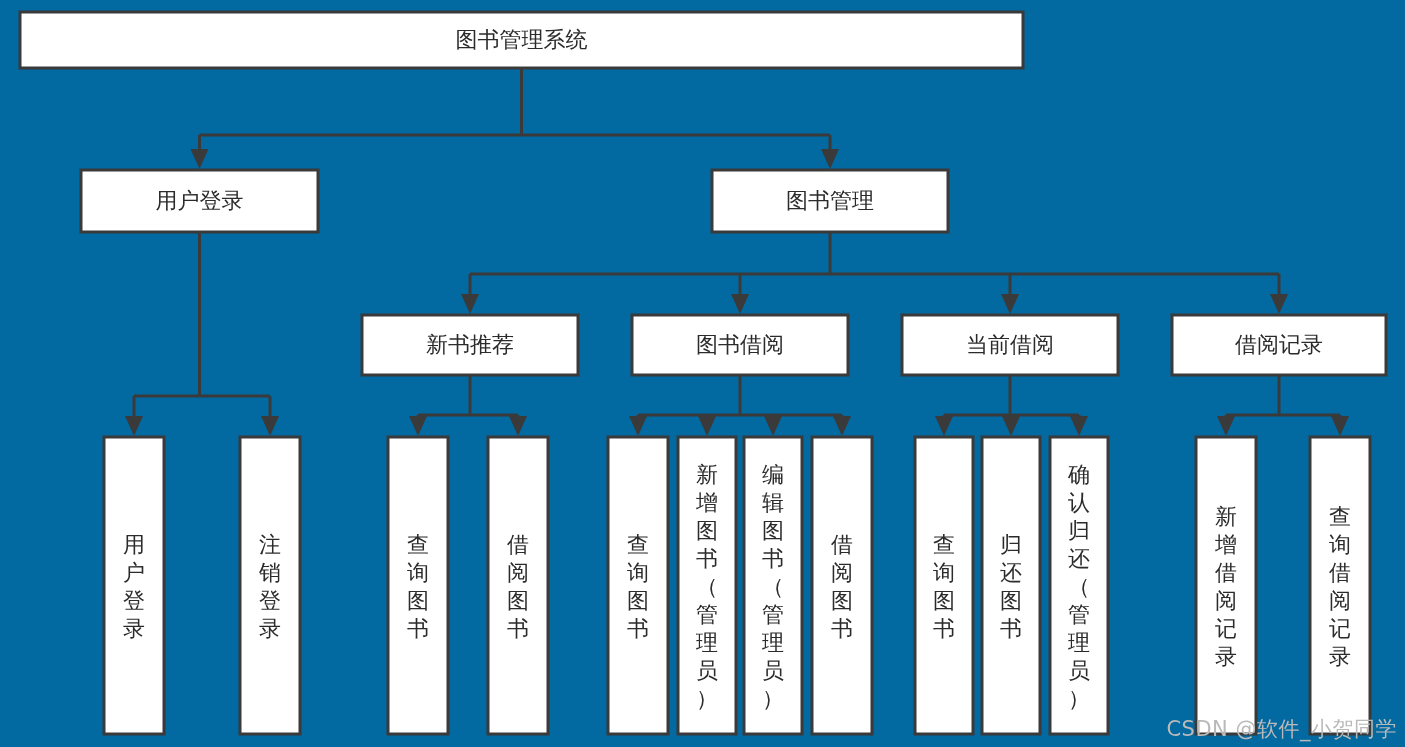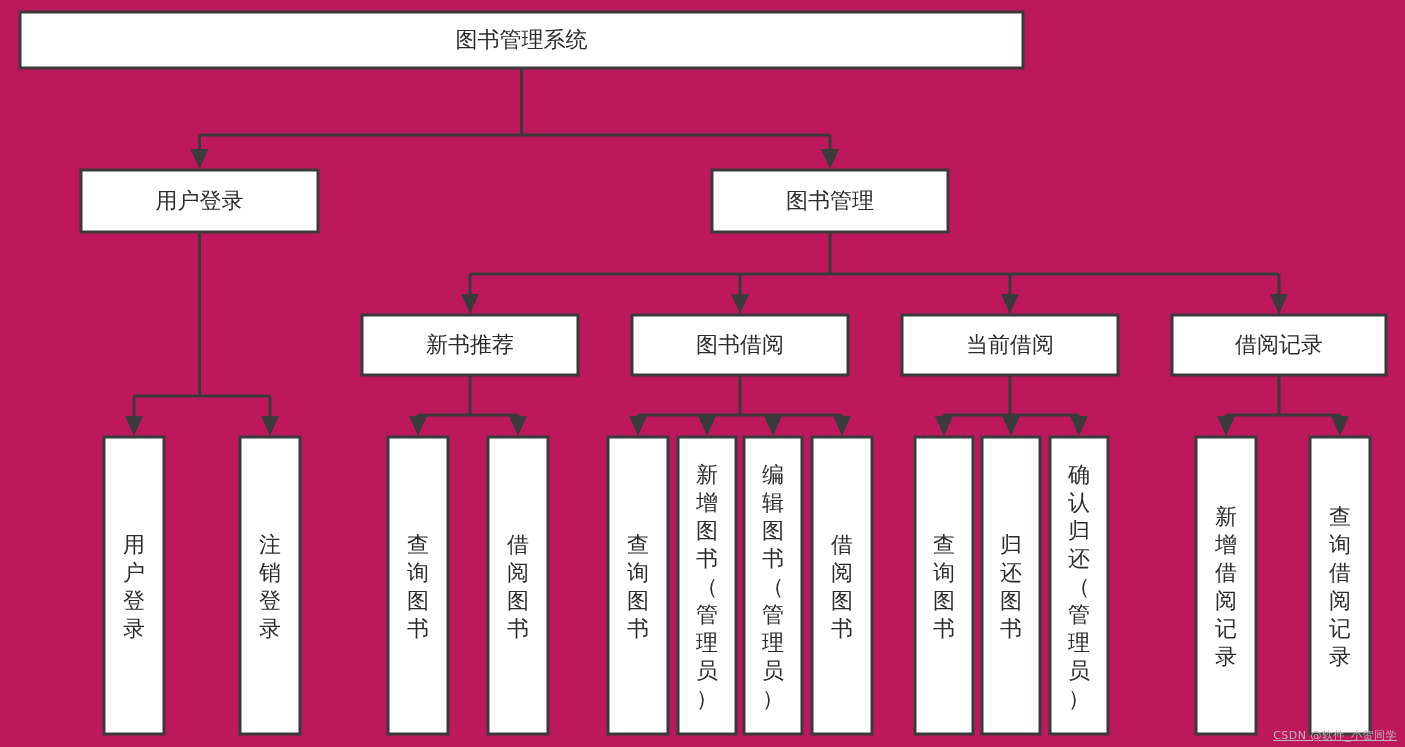--- a/index.html
+++ b/index.html
@@ -10,21 +10,21 @@
   body {
     width: 1405px;
     height: 747px;
     font-family: "DejaVu Sans", "Liberation Sans", sans-serif;
     overflow: hidden;
   }
   #diagram-root {
     position: relative;
     width: 1405px;
     height: 747px;
-    background: #be185d;
+    background: #0369a1;
   }
   svg.flow {
     position: absolute;
     left: 0;
     top: 0;
     width: 1405px;
     height: 747px;
   }
   .node-rect {
     fill: #ffffff;
@@ -52,26 +52,25 @@
     fill: #2b2b2b;
     font-family: "DejaVu Sans", "Liberation Sans", sans-serif;
     font-size: 22px;
     text-anchor: middle;
   }
   .watermark {
     position: absolute;
     right: 8px;
     bottom: 4px;
     color: #b9b9b9;
-    font-size: 11px;
+    font-size: 21px;
     font-family: "DejaVu Sans", "Liberation Sans", sans-serif;
     letter-spacing: 0.5px;
     white-space: nowrap;
     user-select: none;
-    text-decoration: underline;
   }
 </style>
 </head>
 <body>
 
 <div id="diagram-root">
 
   <svg class="flow" viewBox="0 0 1405 747">
     <g id="edges-layer">
         <path d="M 521.5 68 L 521.5 135" class="edge-line"></path>

